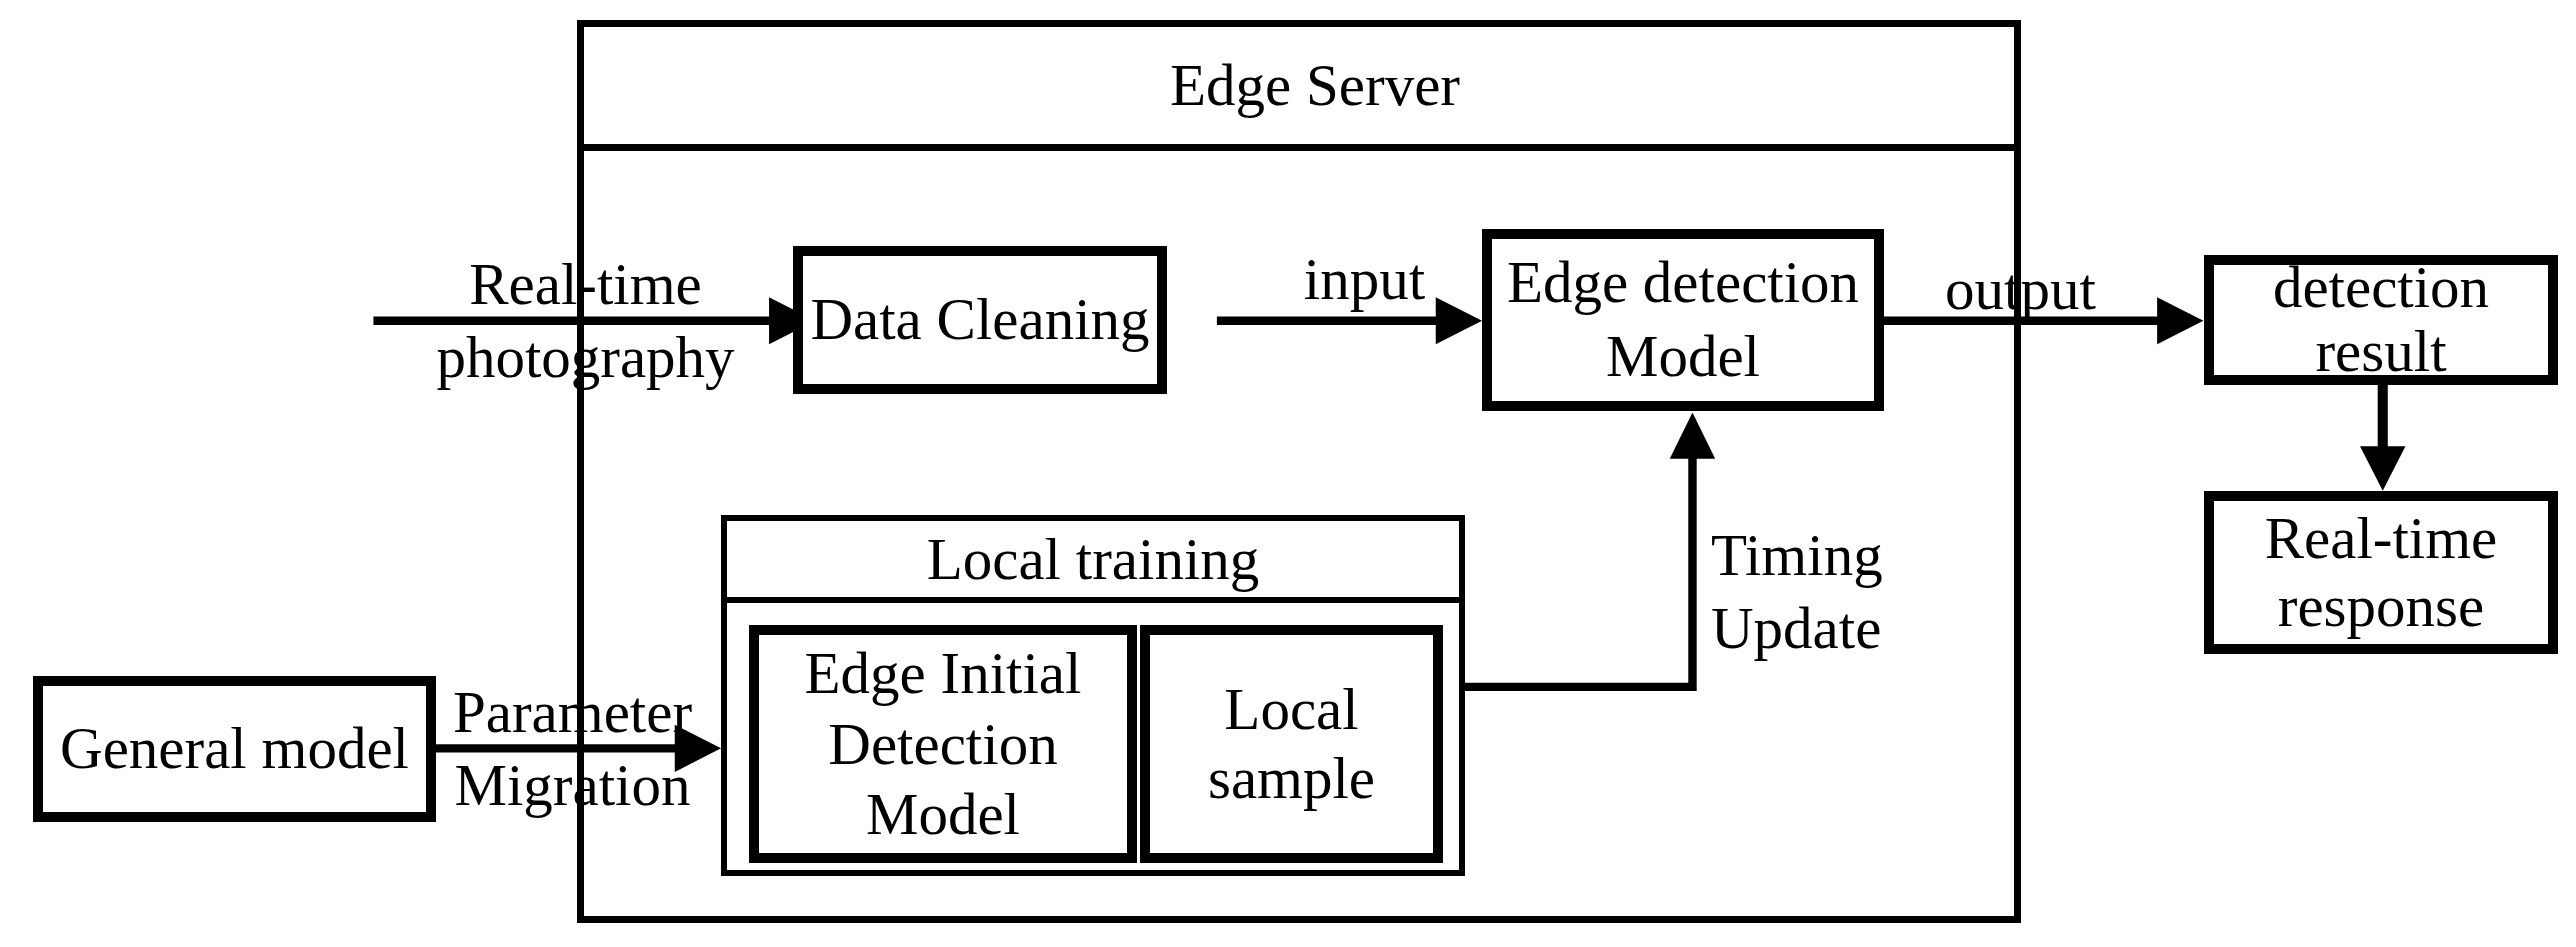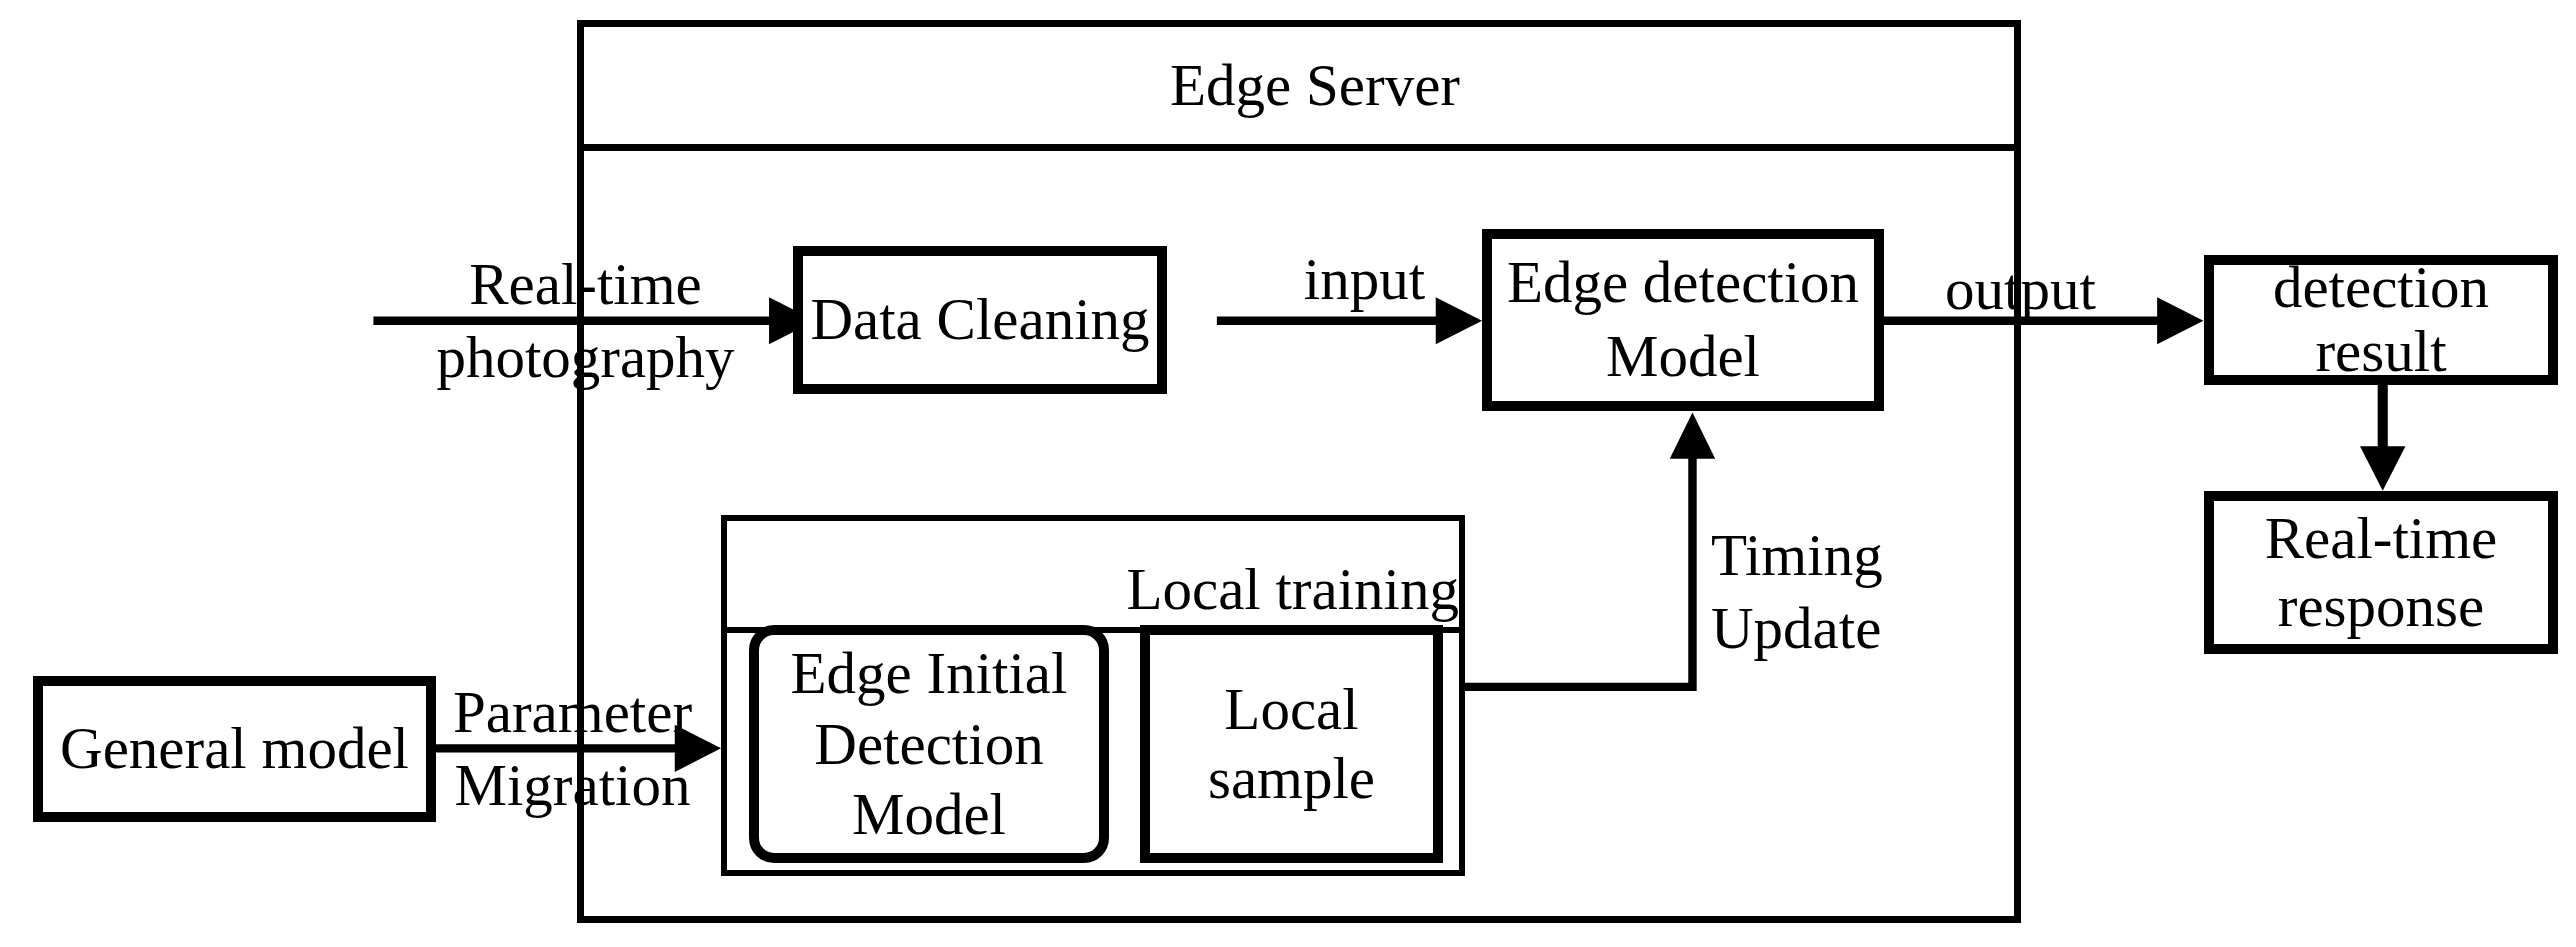--- a/index.html
+++ b/index.html
@@ -61,31 +61,30 @@
     left: 721px; top: 515px;
     width: 744px; height: 361px;
     border: 6.7px solid #000000;
   }
   #local-training .container-header {
     box-sizing: border-box;
     width: 100%; height: 82px;
     border-bottom: 6.7px solid #000000;
     display: flex;
     align-items: center;
-    justify-content: flex-end;
+    justify-content: center;
     font-size: 59px;
-    margin-top: 30px;
   }
   #uav                 { left: 15px;   top: 246px; width: 358px; height: 150px; }
   #data-cleaning       { left: 793px;  top: 246px; width: 374px; height: 148px; }
   #edge-detection-model{ left: 1482px; top: 229px; width: 402px; height: 182px; }
   #detection-result    { left: 2204px; top: 255px; width: 354px; height: 130px; line-height: 1.08; }
   #real-time-response  { left: 2204px; top: 491px; width: 354px; height: 163px; line-height: 1.15; }
   #general-model       { left: 33px;   top: 676px; width: 403px; height: 146px; }
-  #edge-initial-detection-model { left: 749px; top: 625px; width: 360px; height: 238px; line-height: 1.2; border-radius: 25px; }
+  #edge-initial-detection-model { left: 749px; top: 625px; width: 388px; height: 238px; line-height: 1.2; }
   #local-sample        { left: 1140px; top: 625px; width: 303px; height: 238px; line-height: 1.17; font-family: Liberation Serif, serif; }
   .lbl {
     position: absolute;
     font-size: 59px;
     line-height: 73px;
     white-space: pre-line;
     text-align: center;
   }
   #lbl-real-time-photography { left: 333px;  top: 248px; width: 505px; }
   #lbl-input                 { left: 1238px; top: 243px; width: 253px; }

